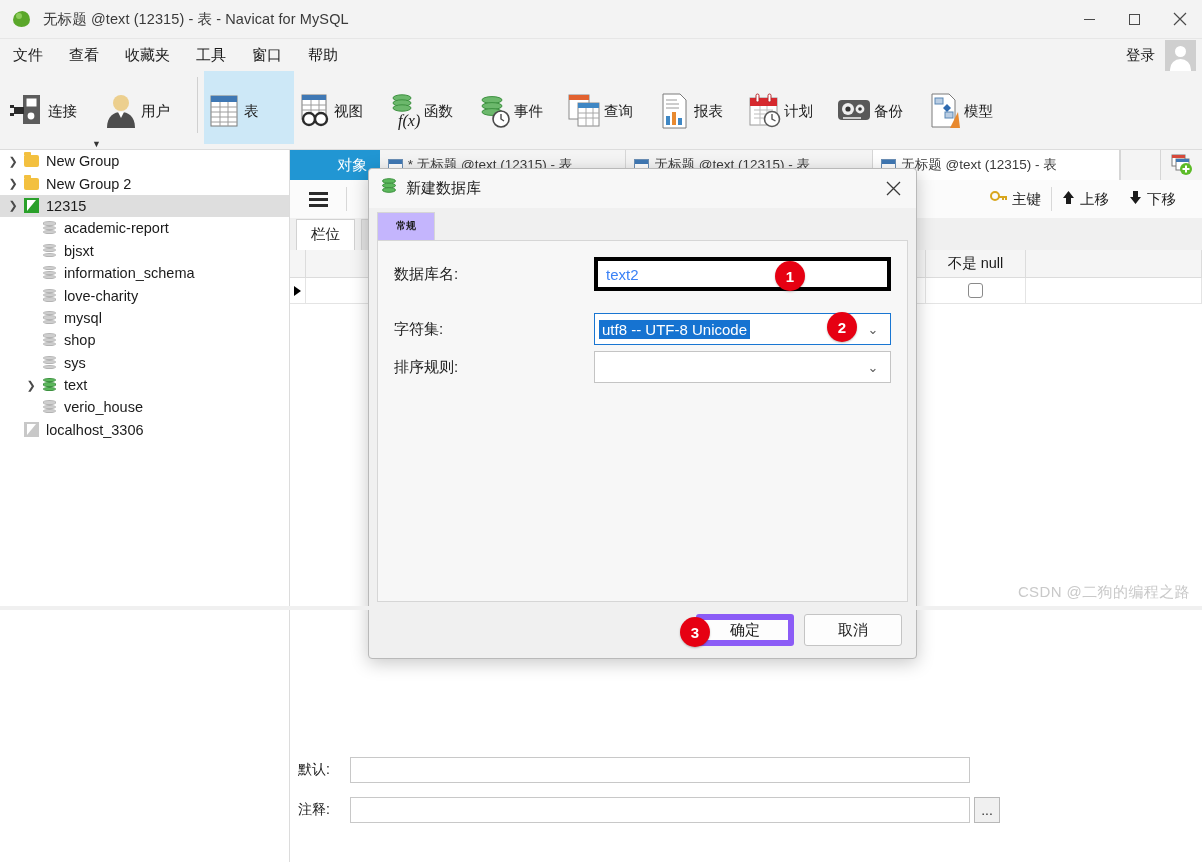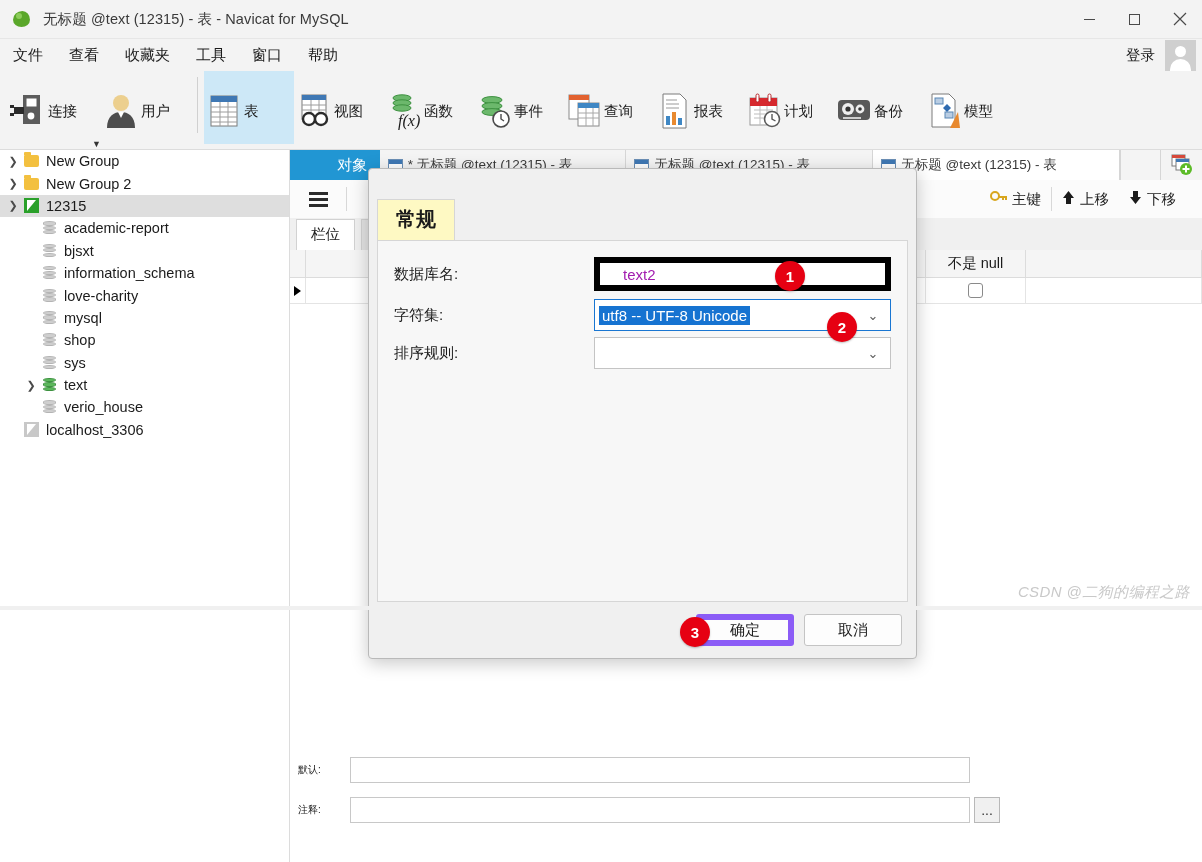--- a/index.html
+++ b/index.html
@@ -165,21 +165,21 @@
   .grid .row { display: flex; height: 26px; border-bottom: 1px solid #e4e4e4; }
   .grid .row div { border-right: 1px solid #e4e4e4; display:flex; align-items:center; justify-content:center; }
   .rowmark { width: 16px; display:flex; align-items:center; justify-content:center; }
   .rowmark b { width:0;height:0;border-left:7px solid #000;border-top:5px solid transparent;border-bottom:5px solid transparent; }
   .chk { width: 15px; height: 15px; border: 1px solid #8a8a8a; border-radius: 3px; background: #fff; }
 
   .bottomform {
     position: absolute; left: 0; top: 600px; width: 912px; height: 112px; background: #fff;
   }
   .bf-row { display: flex; align-items: center; height: 40px; padding-left: 8px; }
-  .bf-lbl { width: 52px; font-size: 10px; color: #1b1b1b; }
+  .bf-lbl { width: 52px; font-size: 14px; color: #1b1b1b; }
   .bf-inp { height: 26px; background: #fff; border: 1px solid #c8c8c8; }
   .dots {
     width: 26px; height: 26px; border: 1px solid #b8b8b8; background: #f0f0f0;
     display:flex; align-items:center; justify-content:center; font-size:14px; color:#333; margin-left: 4px;
   }
 
   
   .overlay { position: absolute; left: 0; top: 0; width: 1202px; height: 862px; }
   .dialog {
     position: absolute; left: 368px; top: 168px; width: 549px; height: 491px;
@@ -191,32 +191,32 @@
     background: #f7f7f7; border-radius: 4px 4px 0 0;
   }
   .dlg-title .t { font-size: 15px; color: #1b1b1b; margin-left: 9px; }
   .dlg-close {
     margin-left: auto; width: 45px; height: 39px; display:flex;
     align-items:center; justify-content:center; color:#3a3a3a;
   }
   .dlg-body { position: absolute; left: 0; top: 39px; width: 547px; bottom: 0; }
   .dlg-tabs { display: flex; padding-left: 8px; height: 32px; align-items: flex-end; }
   .dlg-tab {
-    padding: 6px 18px 7px; font-size: 20px; color: #1b1b1b; font-weight: bold;
-    background: #fef9c3; border: 1px solid #d6d6d6; border-bottom: none;
+    padding: 6px 18px 7px; font-size: 10px; color: #1b1b1b; font-weight: bold;
+    background: #c4b5fd; border: 1px solid #d6d6d6; border-bottom: none;
   }
   .dlg-panel {
     position: absolute; left: 8px; top: 32px; right: 8px; bottom: 56px;
     background: #f7f7f7; border: 1px solid #d6d6d6;
   }
   .frow { display: flex; align-items: center; padding: 0 16px; margin-top: 16px; }
   .frow .flbl { width: 200px; font-size: 15px; color: #1b1b1b; }
   .ftext {
-    flex: 1; height: 34px; background: #fff; border: 6px solid #000000;
-    display: flex; align-items: center; padding: 0 23px; font-size: 15px; color: #a21caf;
+    flex: 1; height: 34px; background: #fff; border: 4px solid #000000;
+    display: flex; align-items: center; padding: 0 8px; font-size: 15px; color: #3b82f6;
   }
   .fsel {
     flex: 1; height: 32px; background: #fff; border: 1px solid #1976d2;
     display: flex; align-items: center; padding: 0 4px; position: relative;
   }
   .fsel.plain { border: 1px solid #c4c4c4; }
   .selvalue {
     background: #1673d1; color: #fff; font-size: 15px; padding: 1px 3px; white-space: nowrap;
   }
   .selarrow {
@@ -237,21 +237,21 @@
   
   .badge {
     position: absolute; width: 30px; height: 30px; border-radius: 50%;
     background: #e60012; color: #fff; font-size: 15px; font-weight: bold;
     display: flex; align-items: center; justify-content: center;
     box-shadow: 0 1px 2px rgba(0,0,0,.25);
   }
 
   .watermark {
     position: absolute; right: 12px; bottom: 8px;
-    font-size: 15px; color: #c9c9c9; letter-spacing: .4px; font-style: italic;
+    font-size: 15px; color: #c9c9c9; letter-spacing: .4px;
   }
   .statusline { position:absolute; left:0; bottom:0; width:1202px; height:4px; background:#f0f0f0; }
 </style>
 </head>
 <body>
 
 <div id="app">
 
   <div class="titlebar">
     <div class="tb-icon">
@@ -689,33 +689,50 @@
         <div class="bf-lbl">注释:</div>
         <div class="bf-inp" style="width:620px"></div>
         <div class="dots">...</div>
       </div>
     </div>
   </div>
 
   <div class="overlay">
     <div class="dialog">
 
+      <div class="dlg-title">
+        <span>
+          <svg width="16" height="17" viewBox="0 0 16 17">
+            <g fill="#5cb85c" stroke="#3d9140">
+              <ellipse cx="8" cy="3" rx="6.5" ry="2.3"></ellipse>
+              <ellipse cx="8" cy="7.5" rx="6.5" ry="2.3"></ellipse>
+              <ellipse cx="8" cy="12" rx="6.5" ry="2.3"></ellipse>
+            </g>
+          </svg>
+        </span>
+        <span class="t">新建数据库</span>
+        <span class="dlg-close">
+          <svg width="15" height="15" viewBox="0 0 15 15">
+              <path d="M1 1 L14 14 M14 1 L1 14" stroke="#3a3a3a" stroke-width="1.3" fill="none"></path>
+            </svg>
+        </span>
+      </div>
 
       <div class="dlg-body">
         <div class="dlg-tabs">
           <div class="dlg-tab">常规</div>
         </div>
 
         <div class="dlg-panel">
           <div class="frow">
             <div class="flbl">数据库名:</div>
             <div class="ftext">text2</div>
           </div>
 
-          <div class="frow" style="margin-top:8px">
+          <div class="frow" style="margin-top:22px">
             <div class="flbl">字符集:</div>
             <div class="fsel">
               <span class="selvalue">utf8 -- UTF-8 Unicode</span>
               <span class="selarrow">⌄</span>
             </div>
           </div>
 
           <div class="frow" style="margin-top:6px">
             <div class="flbl">排序规则:</div>
             <div class="fsel plain">

